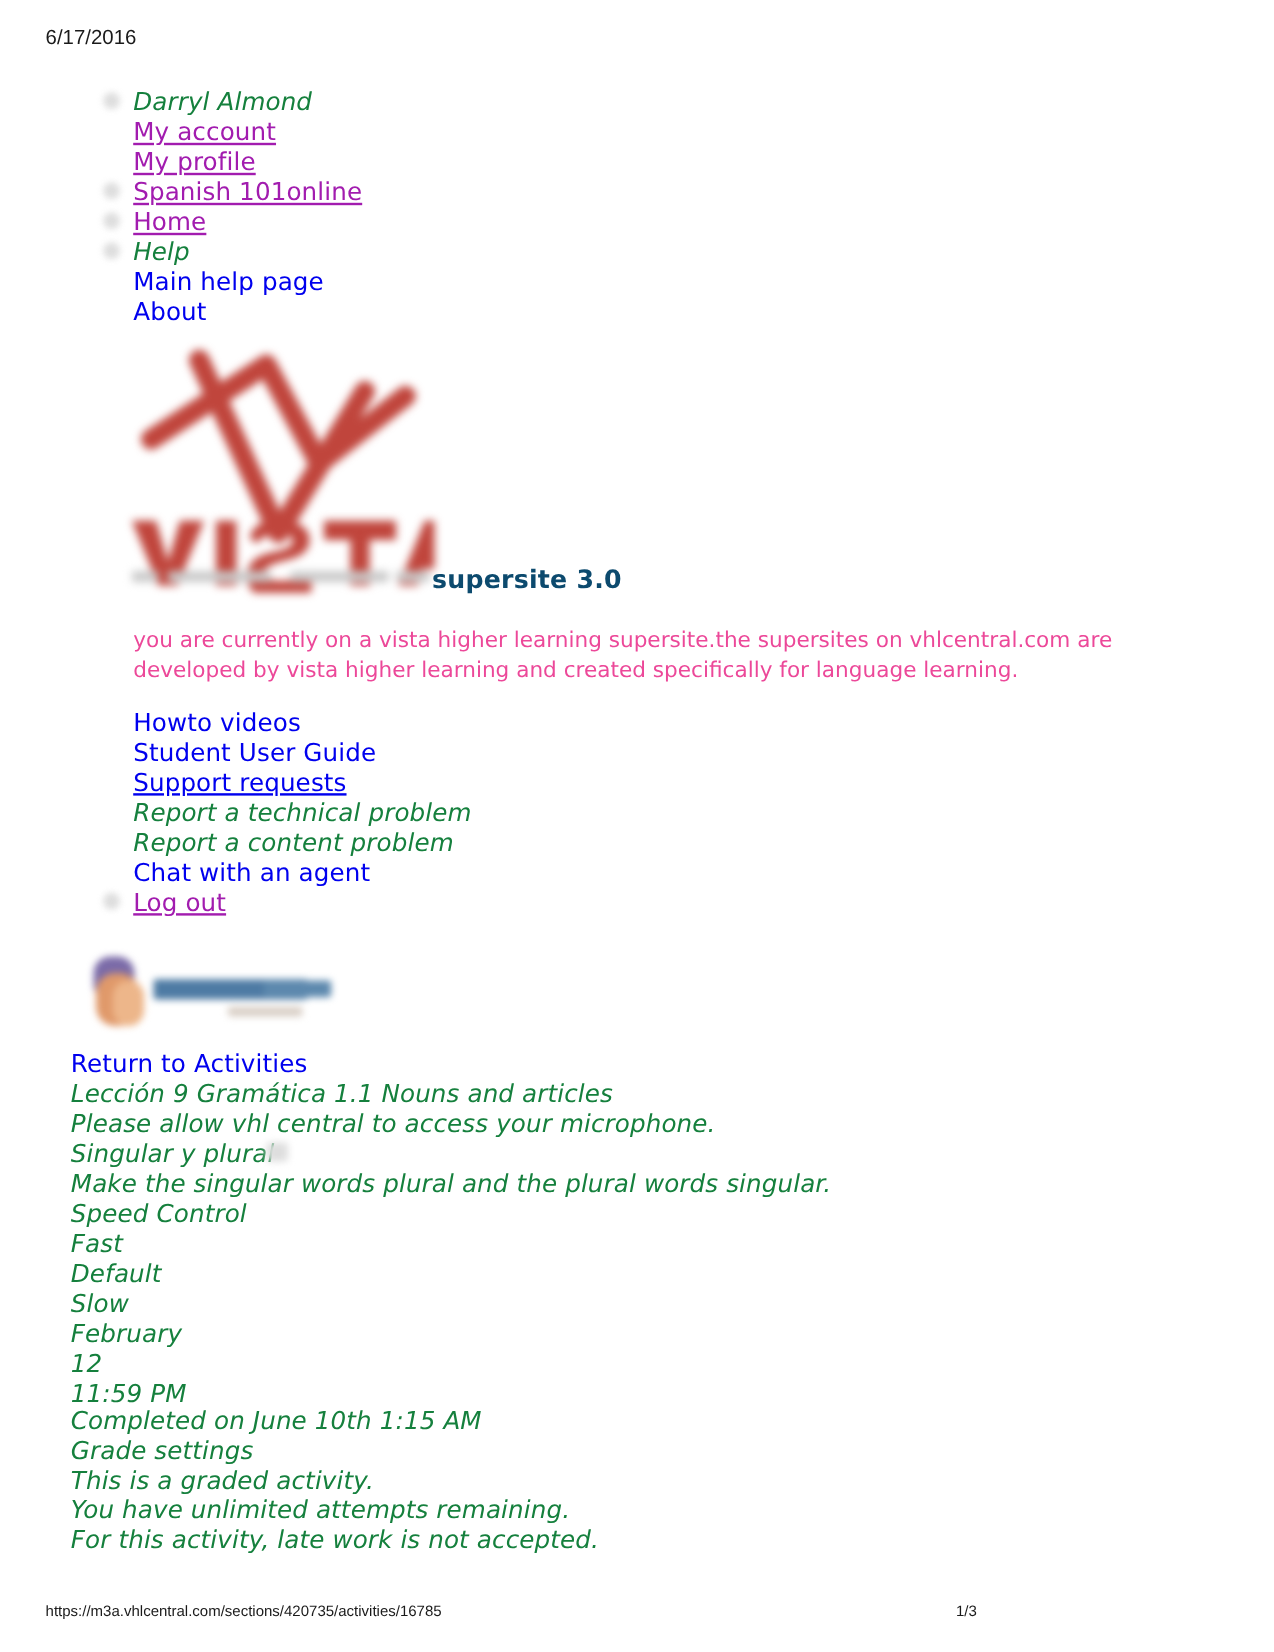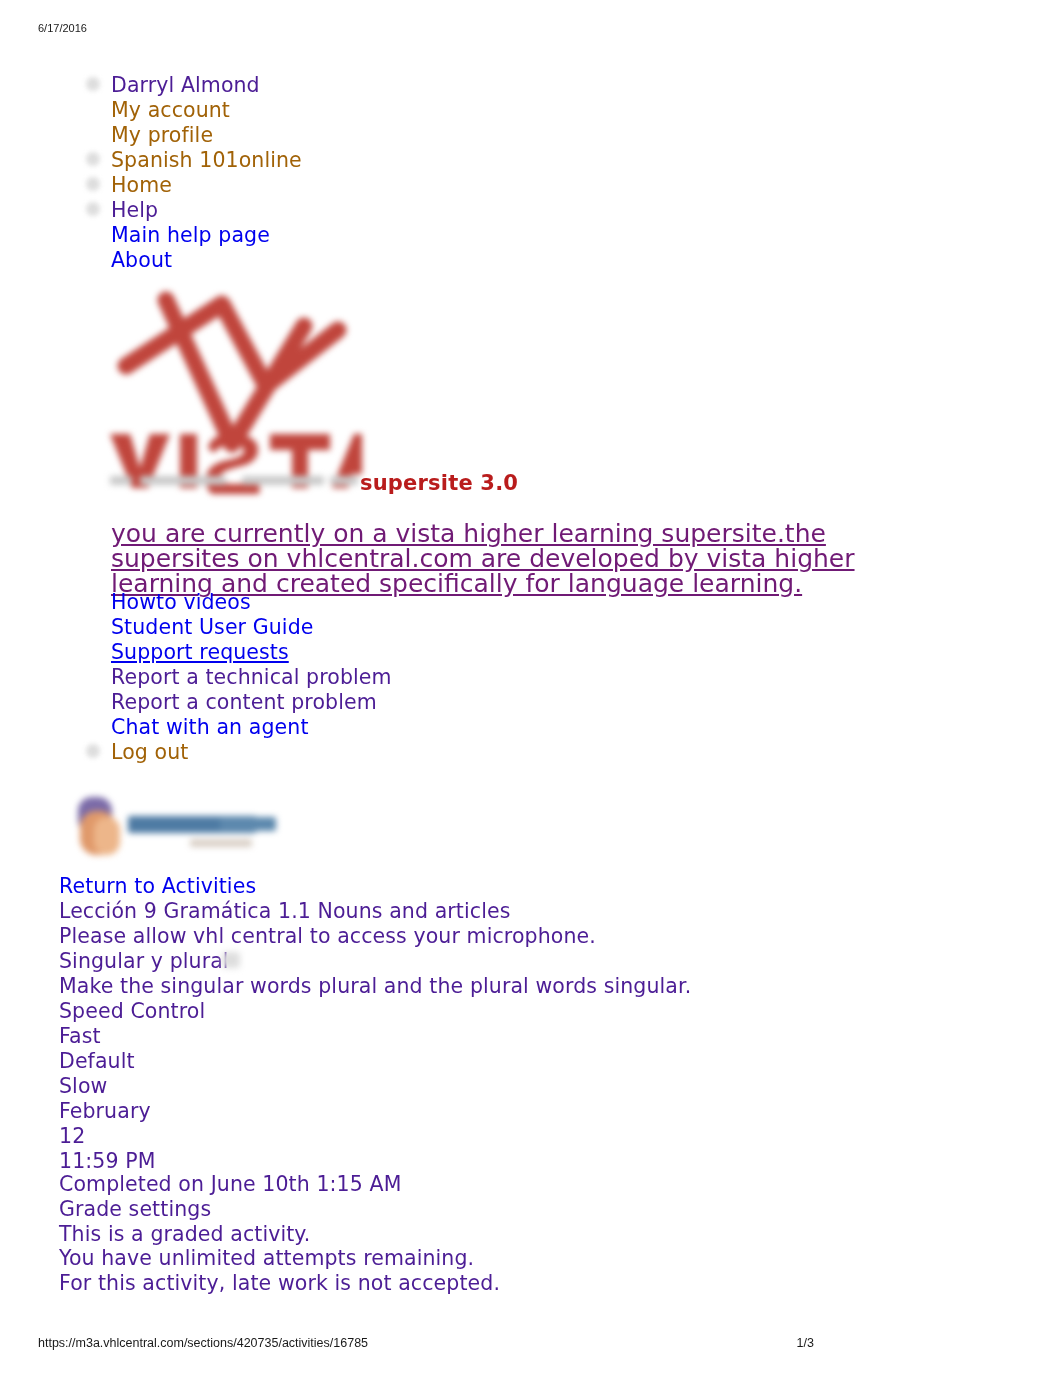--- a/index.html
+++ b/index.html
@@ -17,21 +17,21 @@
   }
 
   
   .print-header {
     position: absolute;
     top: 22px;
     left: 0;
     width: 1062px;
     height: 16px;
     font-family: "Liberation Sans", sans-serif;
-    font-size: 11px;
+    font-size: 17px;
     color: #1a1a1a;
   }
   .print-header .ph-date {
     position: absolute;
     left: 38px;
     top: 0;
     white-space: nowrap;
   }
   .print-header .ph-title {
     position: absolute;
@@ -67,22 +67,22 @@
 
   
   .line {
     position: absolute;
     font-size: 20.5px;
     line-height: 25px;
     white-space: nowrap;
     letter-spacing: 0.1px;
   }
   .lnk-blue  { color: #0000ee; }
-  .lnk-purp  { color: #a16207; }
-  .txt-black { color: #4c1d95; }
+  .lnk-purp  { color: #a21caf; text-decoration: underline; }
+  .txt-black { color: #15803d; font-style: italic; }
 
   
   .bullet {
     position: absolute;
     width: 14px;
     height: 14px;
     border-radius: 50%;
     background: #d8d8d8;
     filter: blur(2.6px);
     opacity: 0.85;
@@ -98,35 +98,34 @@
     filter: blur(3.4px);
   }
   .vista-logo svg { display: block; }
 
   .supersite {
     position: absolute;
     left: 360px;
     top: 471px;
     font-size: 21px;
     font-weight: bold;
-    color: #b91c1c;
+    color: #0c4a6e;
     white-space: nowrap;
     letter-spacing: 0.2px;
   }
 
   
   .intro {
     position: absolute;
     left: 111px;
     top: 521px;
     width: 845px;
-    font-size: 25px;
+    font-size: 18px;
     line-height: 25px;
-    color: #701a75;
-    text-decoration: underline;
+    color: #ec4899;
   }
 
   
   .course-badge {
     position: absolute;
     left: 70px;
     top: 793px;
     width: 218px;
     height: 66px;
     filter: blur(3.2px);

